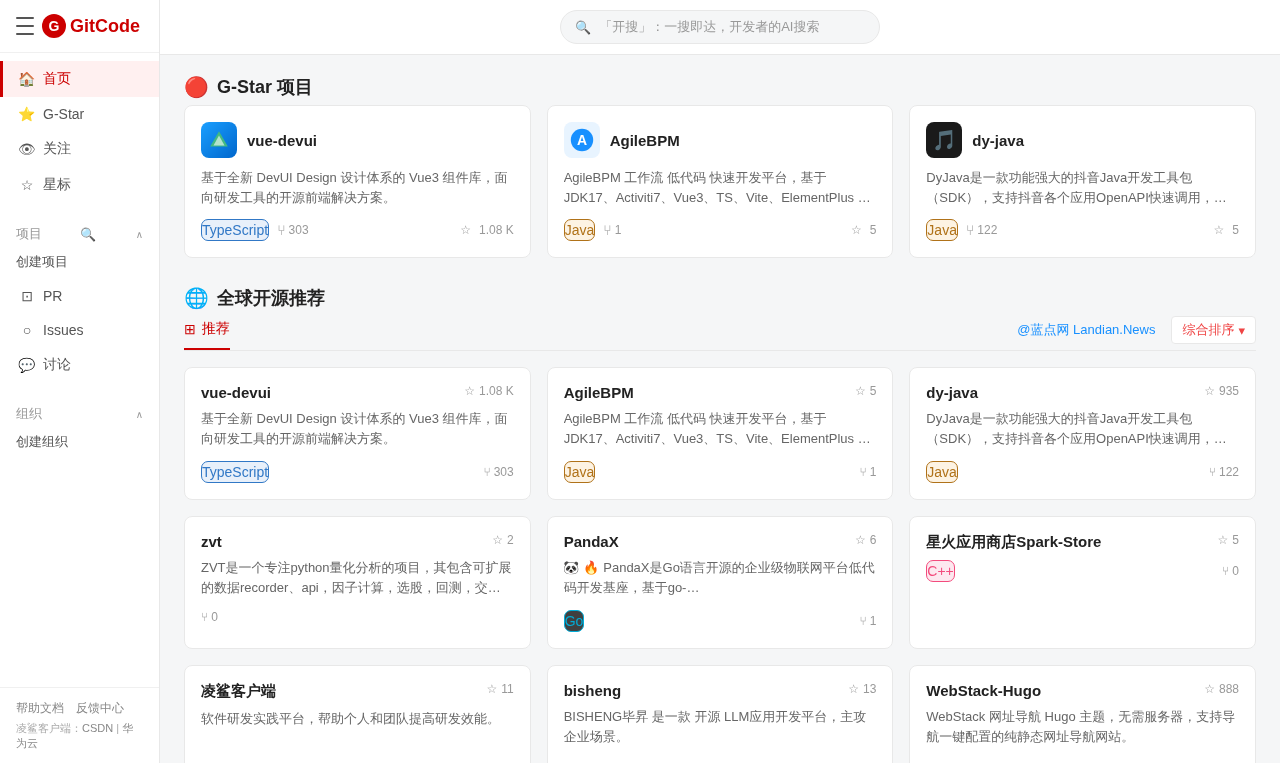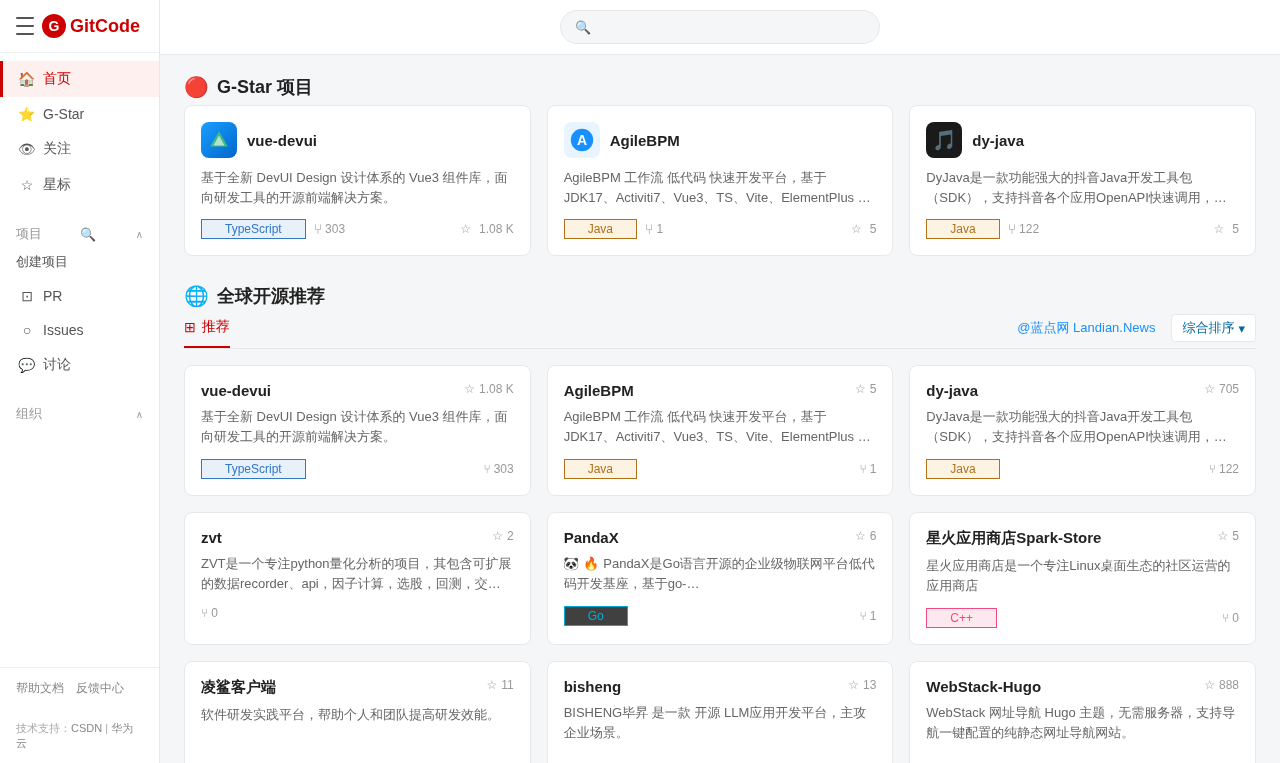--- a/index.html
+++ b/index.html
@@ -15,21 +15,21 @@
     .sidebar-nav { padding: 8px 0; flex: 1; }
     .nav-item { display: flex; align-items: center; gap: 8px; padding: 9px 16px; cursor: pointer; color: #555; font-size: 14px; border-left: 3px solid transparent; }
     .nav-item.active { background: #fff0f0; color: #c00; border-left: 3px solid #c00; font-weight: 500; }
     .nav-item .nav-icon { width: 16px; height: 16px; display: flex; align-items: center; justify-content: center; }
     .nav-section { margin-top: 16px; }
     .nav-section-header { display: flex; align-items: center; justify-content: space-between; padding: 6px 16px; font-size: 13px; color: #999; }
     .nav-section-header .chevron { font-size: 10px; }
     .nav-create { padding: 4px 16px 8px; }
     .nav-create a { color: #555; font-size: 13px; cursor: pointer; margin-top: 36px; }
     .sidebar-footer { padding: 12px 16px; border-top: 1px solid #f0f0f0; }
-    .sidebar-footer-links { display: flex; gap: 12px; margin-bottom: 24px; }
+    .sidebar-footer-links { display: flex; gap: 12px; margin-bottom: 4px; }
     .sidebar-footer-links a { color: #888; font-size: 12px; cursor: pointer; }
     .sidebar-footer-copyright { color: #aaa; font-size: 11px; line-height: 1.6; }
     .sidebar-footer-support { color: #aaa; font-size: 11px; margin-top: 4px; }
     .sidebar-footer-support a { color: #888; }
 
     
     .main { flex: 1; display: flex; flex-direction: column; overflow: hidden; }
 
     
     .topbar { background: #fff; border-bottom: 1px solid #e8e8e8; padding: 10px 24px; display: flex; align-items: center; justify-content: center; }
@@ -49,35 +49,35 @@
     .gstar-card { background: #fff; border: 1px solid #e8e8e8; border-radius: 8px; padding: 16px; flex: 1; min-width: 0; cursor: pointer; }
     .card-header { display: flex; align-items: center; gap: 10px; margin-bottom: 10px; }
     .card-avatar { width: 36px; height: 36px; border-radius: 8px; display: flex; align-items: center; justify-content: center; font-size: 18px; font-weight: 700; flex-shrink: 0; }
     .card-avatar.vue { background: linear-gradient(135deg, #1a9fff, #0066cc); color: #fff; }
     .card-avatar.agile { background: #e8f4ff; }
     .card-avatar.dy { background: #1a1a1a; color: #fff; }
     .card-title { font-size: 15px; font-weight: 600; color: #222; }
     .card-desc { font-size: 13px; color: #666; line-height: 1.5; margin-bottom: 12px; overflow: hidden; display: -webkit-box; -webkit-line-clamp: 2; -webkit-box-orient: vertical; }
     .card-footer { display: flex; align-items: center; justify-content: space-between; }
     .card-tags { display: flex; gap: 8px; align-items: center; }
-    .tag { font-size: 12px; padding: 2px 23px; border-radius: 0; border: 1px solid; }
+    .tag { font-size: 14px; padding: 2px 0; border-radius: 7px; border: 1px solid; }
     .tag.typescript { color: #3178c6; border-color: #3178c6; background: #e8f0fa; }
     .tag.java { color: #b07219; border-color: #b07219; background: #fdf3e3; }
     .tag.go { color: #00acd7; border-color: #00acd7; background: #404040; }
     .tag.cpp { color: #f34b7d; border-color: #f34b7d; background: #fde8ef; }
     .card-stats { display: flex; align-items: center; gap: 8px; color: #999; font-size: 12px; }
     .stat-item { display: flex; align-items: center; gap: 3px; }
 
     
     .global-section .section-title { margin-bottom: 0; }
     .tabs-row { display: flex; align-items: center; margin-bottom: 16px; border-bottom: 1px solid #e8e8e8; }
     .tab { padding: 10px 0; margin-right: 24px; font-size: 14px; color: #666; cursor: pointer; border-bottom: 2px solid transparent; display: flex; align-items: center; gap: 6px; }
     .tab.active { color: #c00; border-bottom: 2px solid #c00; font-weight: 500; }
     .tab-source { margin-left: auto; color: #1890ff; font-size: 13px; cursor: pointer; text-align: center; }
-    .sort-select { display: flex; align-items: center; gap: 4px; padding: 4px 10px; border: 1px solid #e8e8e8; border-radius: 4px; font-size: 13px; color: #0369a1; cursor: pointer; margin-left: 16px; background: #fff; }
+    .sort-select { display: flex; align-items: center; gap: 4px; padding: 4px 10px; border: 1px solid #e8e8e8; border-radius: 4px; font-size: 13px; color: #ef4444; cursor: pointer; margin-left: 16px; background: #fff; }
 
     .projects-grid { display: grid; grid-template-columns: repeat(3, 1fr); gap: 16px; }
     .project-card { background: #fff; border: 1px solid #e8e8e8; border-radius: 8px; padding: 16px; cursor: pointer; }
     .project-card-header { display: flex; align-items: flex-start; justify-content: space-between; margin-bottom: 8px; }
     .project-name { font-size: 15px; font-weight: 600; color: #222; }
     .project-stars { display: flex; align-items: center; gap: 4px; color: #999; font-size: 12px; }
     .project-desc { font-size: 13px; color: #666; line-height: 1.5; margin-bottom: 12px; overflow: hidden; display: -webkit-box; -webkit-line-clamp: 2; -webkit-box-orient: vertical; height: 40px; }
     .project-footer { display: flex; align-items: center; justify-content: space-between; }
 
     
@@ -139,39 +139,43 @@
     <div class="nav-item">
       <span class="nav-icon">💬</span>
       <span>讨论</span>
     </div>
 
     <div class="nav-section">
       <div class="nav-section-header">
         <span>组织</span>
         <span class="chevron">∧</span>
       </div>
+      <div class="nav-create">
+        <a>创建组织</a>
+      </div>
     </div>
   </div>
 
   <div class="sidebar-footer">
     <div class="sidebar-footer-links">
       <a>帮助文档</a>
       <a>反馈中心</a>
     </div>
     <div class="sidebar-footer-support">
-      <span>技术支持：</span><a>CSDN</a><span> | </span><a>华为云</a>
+      <span>凌鲨客户端：</span><a>CSDN</a><span> | </span><a>华为云</a>
     </div>
   </div>
 </div>
 
 <div class="main">
 
   <div class="topbar">
     <div class="search-bar">
       <span class="search-icon">🔍</span>
+      <span class="search-text">「开搜」：一搜即达，开发者的AI搜索</span>
     </div>
   </div>
 
   <div class="content">
 
     <div>
       <div class="section-title">
         <span class="section-emoji">🔴</span>
         <span>G-Star 项目</span>
       </div>
@@ -307,21 +311,21 @@
               <span>1</span>
             </span>
           </div>
         </div>
 
         <div class="project-card">
           <div class="project-card-header">
             <span class="project-name">dy-java</span>
             <div class="project-stars">
               <span>☆</span>
-              <span>705</span>
+              <span>935</span>
             </div>
           </div>
           <div class="project-desc">DyJava是一款功能强大的抖音Java开发工具包（SDK），支持抖音各个应用OpenAPI快速调用，包括但不限于移动/网...</div>
           <div class="project-footer">
             <span class="tag java">Java</span>
             <span class="stat-item" style="color:#999;font-size:12px">
               <span>⑂</span>
               <span>122</span>
             </span>
           </div>
@@ -363,21 +367,20 @@
         </div>
 
         <div class="project-card">
           <div class="project-card-header">
             <span class="project-name">星火应用商店Spark-Store</span>
             <div class="project-stars">
               <span>☆</span>
               <span>5</span>
             </div>
           </div>
-          <div class="project-desc">星火应用商店是一个专注Linux桌面生态的社区运营的应用商店</div>
           <div class="project-footer">
             <span class="tag cpp">C++</span>
             <span class="stat-item" style="color:#999;font-size:12px">
               <span>⑂</span>
               <span>0</span>
             </span>
           </div>
         </div>
 
         <div class="project-card">

